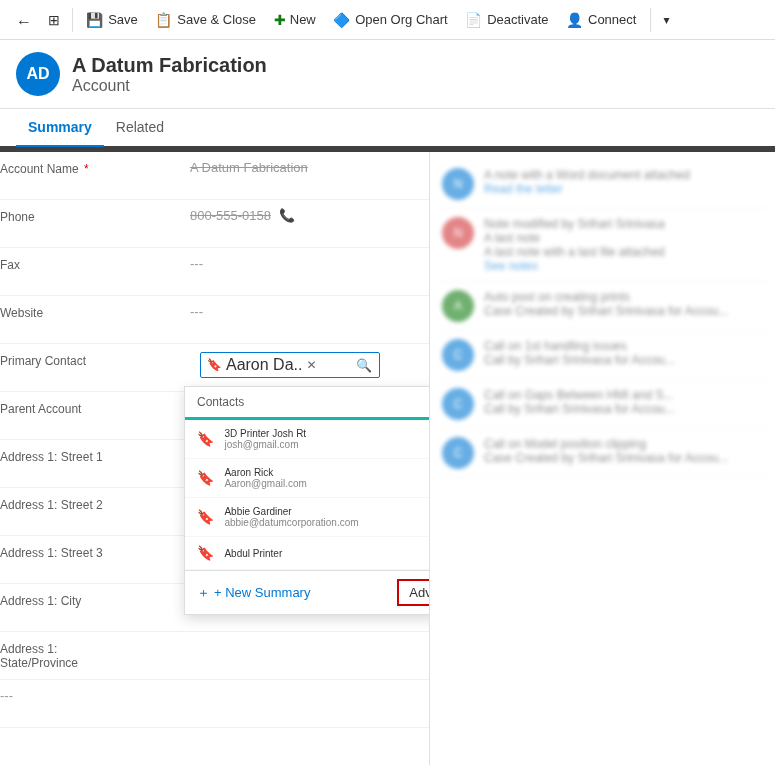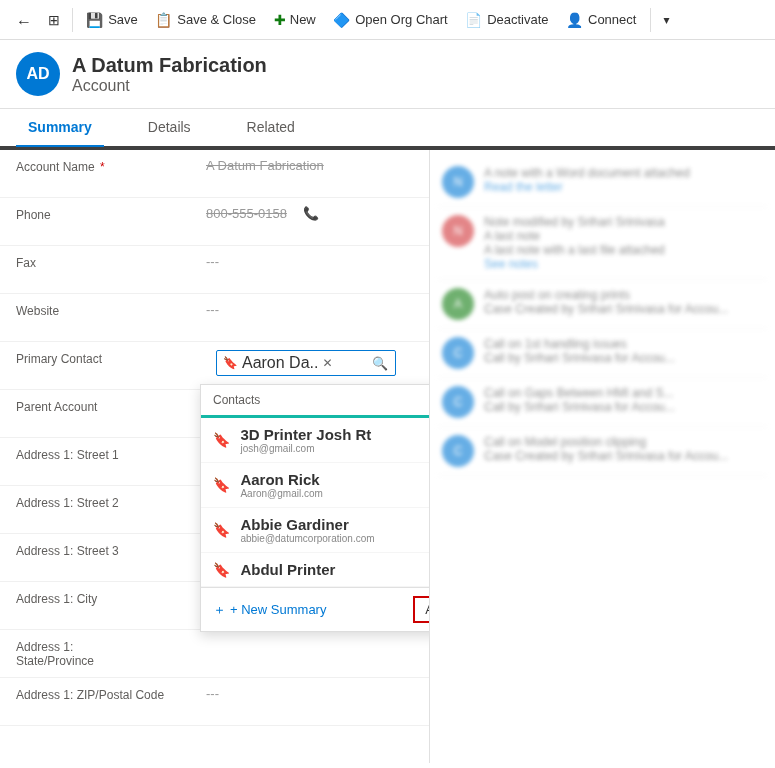--- a/index.html
+++ b/index.html
@@ -73,23 +73,22 @@
       justify-content: center;
       font-weight: 600;
       font-size: 16px;
     }
     .record-title { font-size: 20px; font-weight: 600; }
     .record-type { font-size: 16px; color: #605e5c; }
 
     
     .tabs {
       display: flex;
-      border-bottom: 4px solid #404040;
+      border-bottom: 6px solid #404040;
       padding: 0 16px;
-      gap: 32px;
     }
     .tab {
       padding: 10px 12px;
       font-size: 14px;
       cursor: pointer;
       color: #605e5c;
       border-bottom: 2px solid transparent;
       margin-bottom: -1px;
     }
     .tab.active {
@@ -109,41 +108,41 @@
     .left-panel {
       width: 430px;
       border-right: 1px solid #e0e0e0;
       overflow-y: auto;
       position: relative;
     }
 
     .field-row {
       display: flex;
       align-items: flex-start;
-      padding: 8px 16px;
+      padding: 8px 0;
       border-bottom: 1px solid #f0f0f0;
       min-height: 48px;
     }
     .field-label {
       width: 190px;
       flex-shrink: 0;
       color: #605e5c;
       font-size: 12px;
       padding-top: 2px;
     }
     .field-required { color: #c00; margin-left: 2px; }
     .field-value {
       flex: 1;
       font-size: 13px;
       color: #333;
     }
     .field-value.strikethrough { text-decoration: line-through; color: #999; }
     .field-value.muted { color: #999; }
 
-    .phone-row { display: flex; align-items: center; gap: 16px; }
+    .phone-row { display: flex; align-items: center; gap: 8px; }
     .phone-icon { color: #888; }
 
     
     .lookup-container { position: relative; }
     .lookup-input-box {
       display: flex;
       align-items: center;
       border: 1px solid #0078d4;
       border-radius: 2px;
       padding: 3px 6px;
@@ -188,21 +187,21 @@
     .dropdown-item {
       display: flex;
       align-items: center;
       padding: 8px 12px;
       gap: 10px;
       cursor: pointer;
       border-bottom: 1px solid #f5f5f5;
     }
     .contact-icon { color: #0078d4; font-size: 14px; }
     .contact-info { flex: 1; }
-    .contact-name { font-size: 15px; font-weight: 700; }
+    .contact-name { font-size: 10px; font-weight: 400; }
     .contact-email { font-size: 10px; color: #888; }
 
     .dropdown-footer {
       display: flex;
       align-items: center;
       padding: 8px 12px;
       border-top: 1px solid #e0e0e0;
       justify-content: space-between;
     }
     .new-contact-btn {
@@ -293,21 +292,20 @@
     <span>AD</span>
   </div>
   <div>
     <div class="record-title">A Datum Fabrication</div>
     <div class="record-type">Account</div>
   </div>
 </div>
 
 <div class="tabs">
   <div class="tab active">Summary</div>
-  <div class="tab">Details</div>
   <div class="tab">Related</div>
 </div>
 
 <div class="content">
 
   <div class="left-panel">
 
     <div class="field-row">
       <div class="field-label">
         <span>Account Name</span>
@@ -423,21 +421,20 @@
       <div class="field-label">Address 1: City</div>
       <div class="field-value"></div>
     </div>
 
     <div class="field-row">
       <div class="field-label">Address 1:<br>State/Province</div>
       <div class="field-value"></div>
     </div>
 
     <div class="field-row">
-      <div class="field-label">Address 1: ZIP/Postal Code</div>
       <div class="field-value muted">---</div>
     </div>
 
   </div>
 
   <div class="right-panel">
     <div class="timeline-item">
       <div class="timeline-avatar" style="background:#0078d4;">N</div>
       <div class="timeline-content">
         A note with a Word document attached<br>

